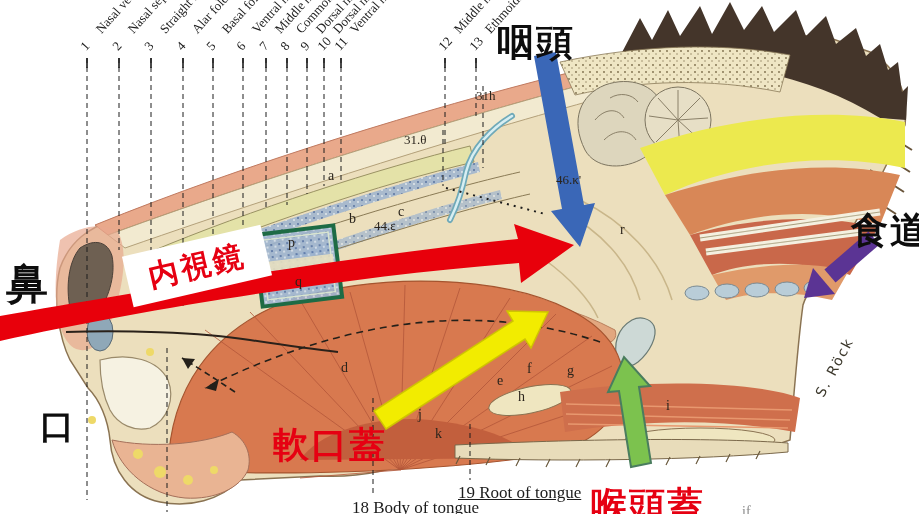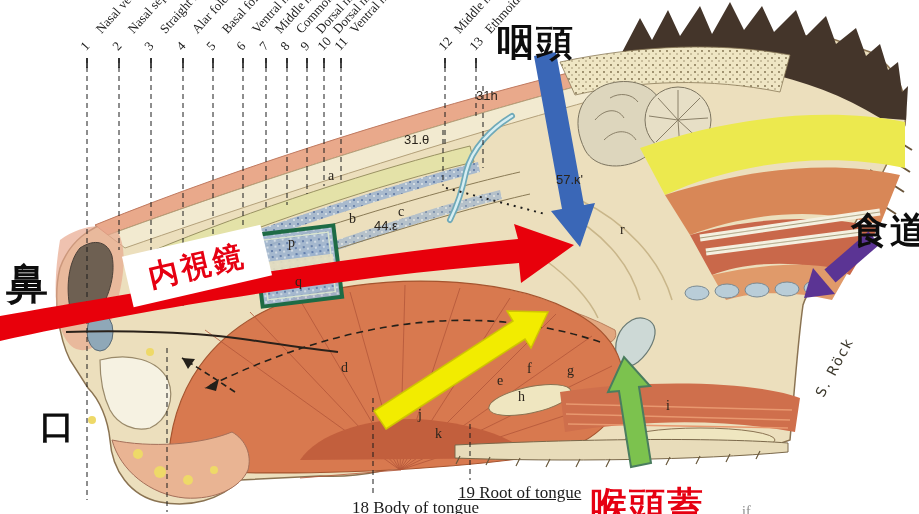--- a/index.html
+++ b/index.html
@@ -12,21 +12,21 @@
   .tickwrap{position:absolute;top:0;height:68px;width:0;}
   .ticklabel{position:absolute;bottom:14px;left:2px;transform-origin:left bottom;
       transform:rotate(-48deg);white-space:nowrap;
       font-family:"Liberation Serif","DejaVu Serif",serif;font-size:13px;color:#1c1c1c;}
   .ticklabel .num{display:inline-block;min-width:14px;}
   .ticklabel .lab{margin-left:9px;}
 
   
   .pletter{position:absolute;font-family:"Liberation Serif","DejaVu Serif",serif;
       font-size:14px;color:#2a241c;}
-  .pcode{position:absolute;font-family:Liberation Sans, sans-serif;
+  .pcode{position:absolute;font-family:Liberation Serif, serif;
       font-size:13px;color:#2a241c;}
   .caption{position:absolute;font-family:"Liberation Serif","DejaVu Serif",serif;
       font-size:17px;color:#1c1c1c;white-space:nowrap;text-decoration:underline;}
   .partial{position:absolute;font-family:"Liberation Serif","DejaVu Serif",serif;
       font-size:14px;color:#8a8a8a;}
 
   
   .cjk{position:absolute;font-weight:bold;color:#0d0d0d;white-space:nowrap;
       font-family:"DejaVu Sans","Liberation Sans",sans-serif;letter-spacing:2px;margin-top:12px;}
   .cjk.red{color:#e60012;}
@@ -296,30 +296,31 @@
   <span class="pletter" style="left:518px;top:389px">h</span>
   <span class="pletter" style="left:666px;top:398px">i</span>
   <span class="pletter" style="left:418px;top:407px">j</span>
   <span class="pletter" style="left:435px;top:426px">k</span>
   <span class="pletter" style="left:288px;top:235px">p</span>
   <span class="pletter" style="left:295px;top:274px">q</span>
   <span class="pletter" style="left:620px;top:222px">r</span>
   <span class="pcode" style="left:476px;top:88px">31h</span>
   <span class="pcode" style="left:404px;top:132px">31.θ</span>
   <span class="pcode" style="left:374px;top:218px">44.ε</span>
-  <span class="pcode" style="left:556px;top:172px">57.κ'</span>
+  <span class="pcode" style="left:556px;top:172px">46.κ'</span>
 
   <span class="caption" style="left:352px;top:498px">18 Body of tongue</span>
   <span class="caption" style="left:458px;top:483px">19 Root of tongue</span>
   <span class="partial" style="left:742px;top:504px">if</span>
 
   <span id="signature">S. Röck</span>
 
   <span id="lbl-nose" class="cjk">鼻</span>
   <span id="lbl-mouth" class="cjk">口</span>
   <span id="lbl-pharynx" class="cjk">咽頭</span>
   <span id="lbl-esophagus" class="cjk">食道</span>
   <div id="endoscope-box">
     <span class="cjkin">内視鏡</span>
   </div>
+  <span id="lbl-softpalate" class="cjk red">軟口蓋</span>
   <span id="lbl-epiglottis" class="cjk red">喉頭蓋</span>
 
 </div>
 
 </body></html>

